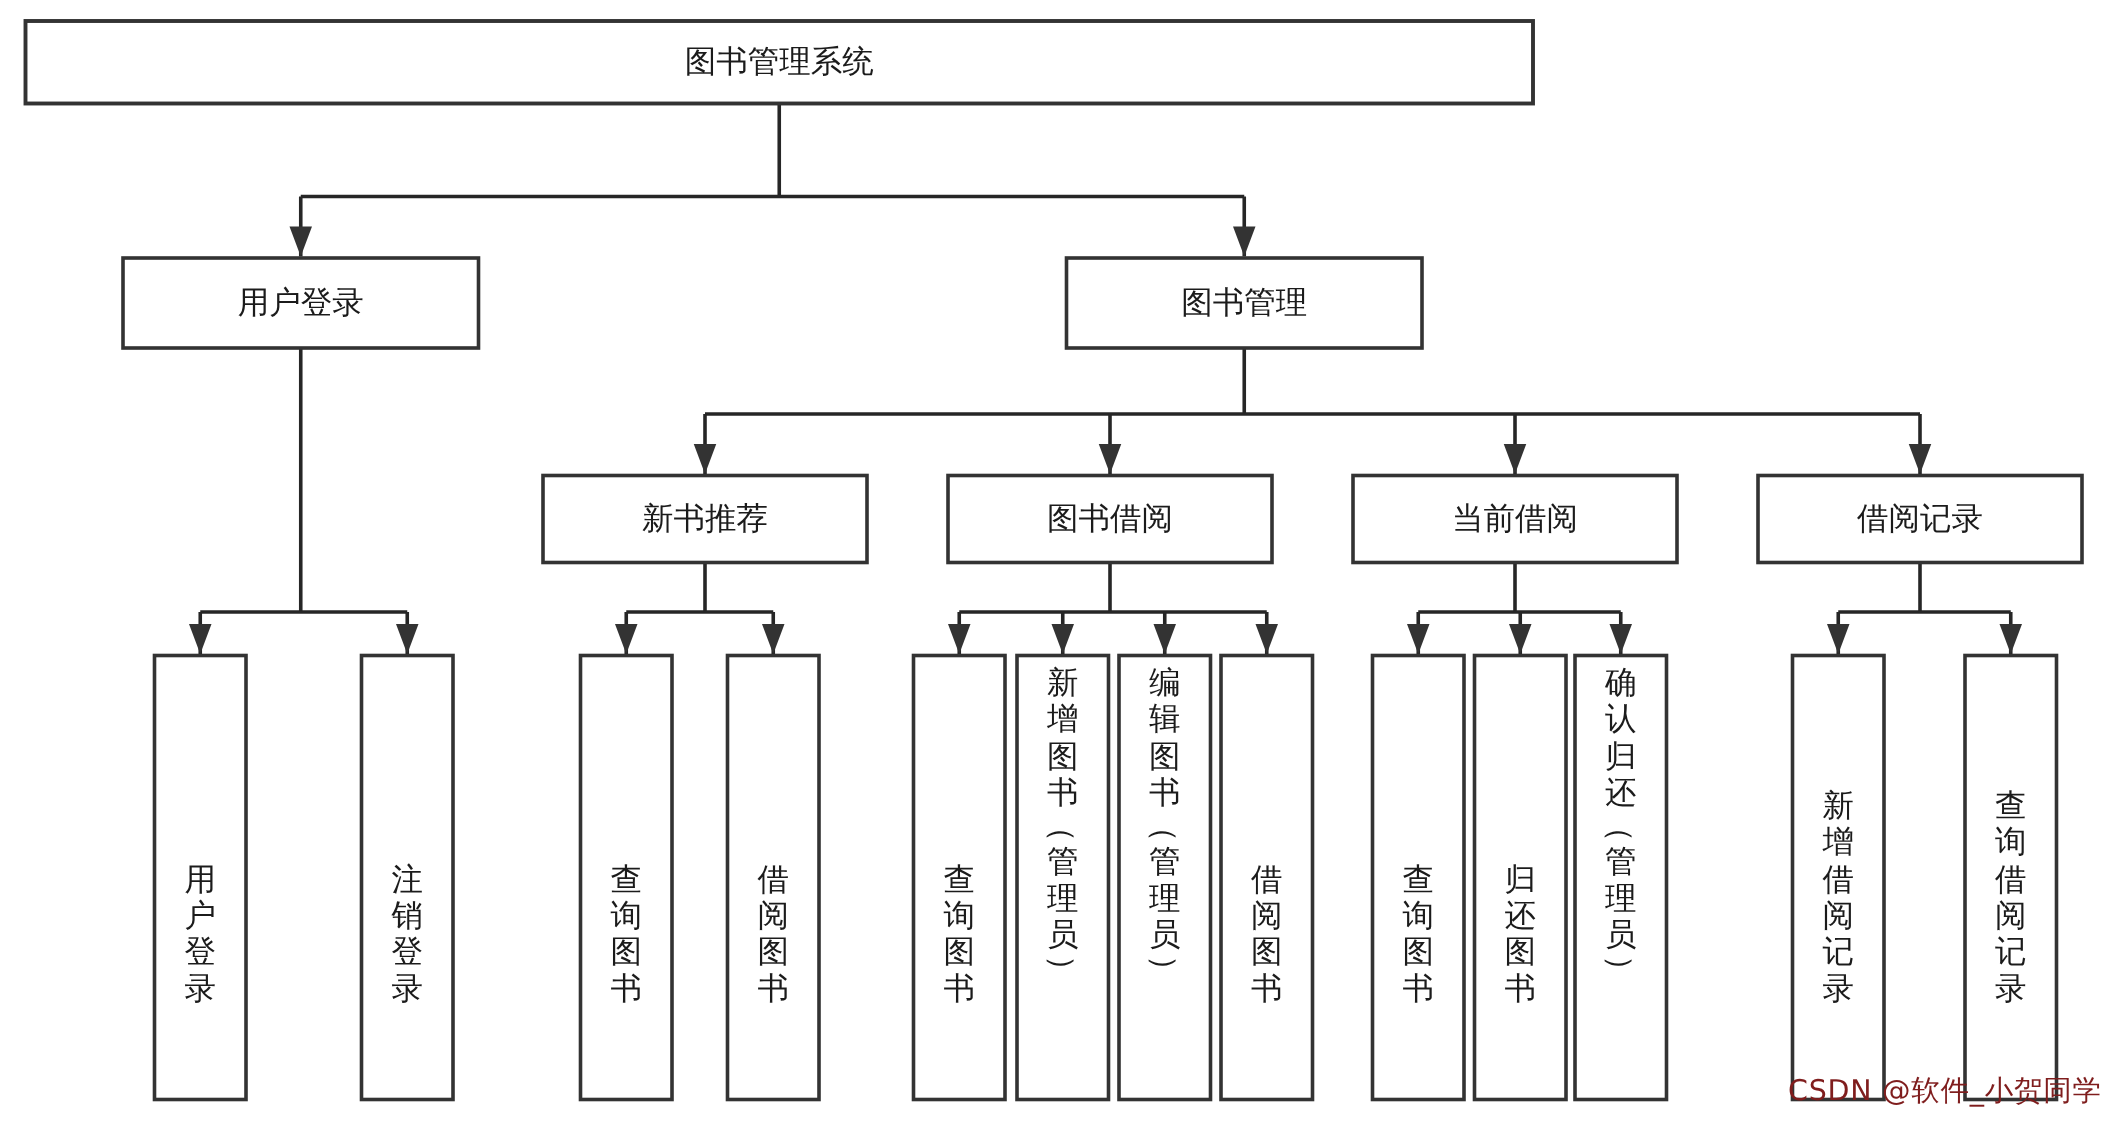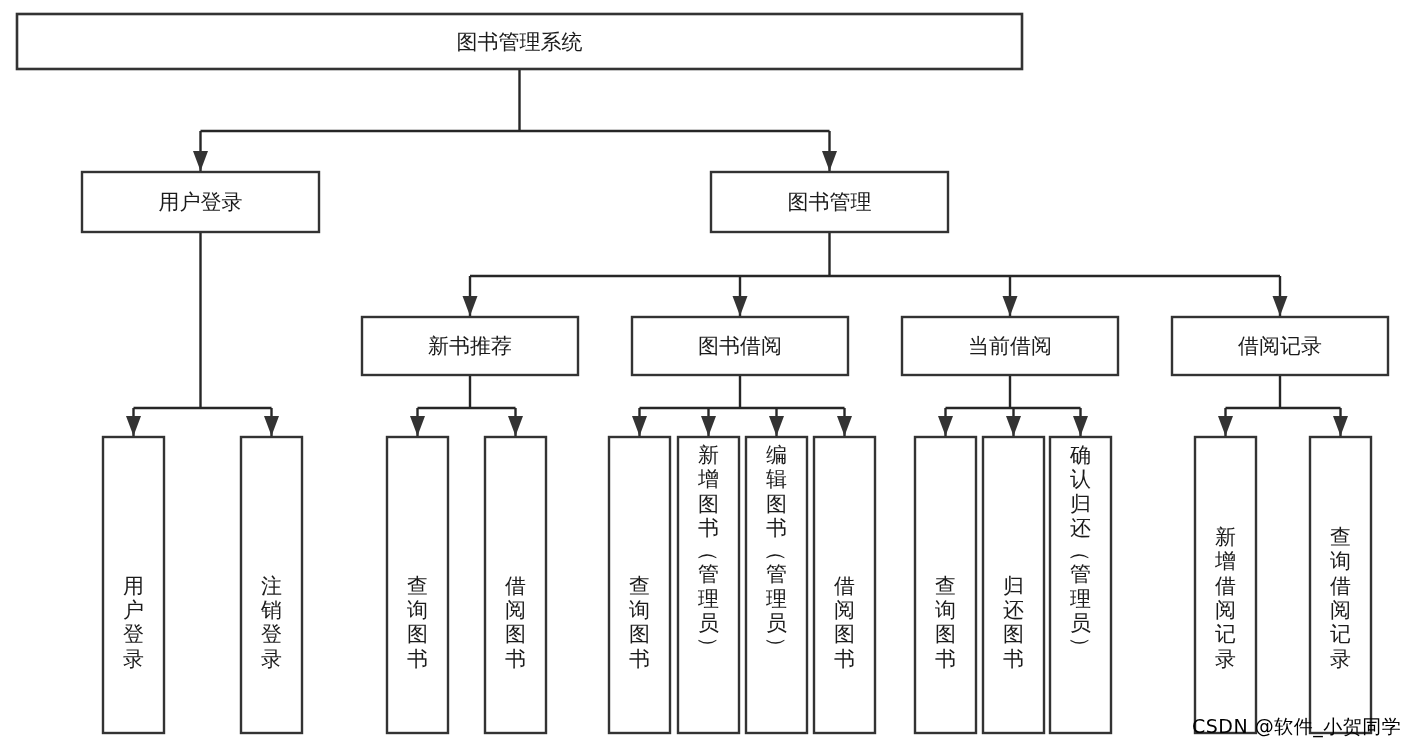--- a/index.html
+++ b/index.html
@@ -273,14 +273,14 @@
       </div>
       <div class="leaf-label-cell" style="left: 1310px; top: 437px; width: 61px; height: 296px; padding-top: 0px; padding-bottom: 62px;">
         <span class="leaf-char">查</span>
         <span class="leaf-char">询</span>
         <span class="leaf-char">借</span>
         <span class="leaf-char">阅</span>
         <span class="leaf-char">记</span>
         <span class="leaf-char">录</span>
       </div>
     </div>
-  <div class="watermark" style="left: 1192px; top: 714px; color: #000000;">CSDN @软件_小贺同学</div>
+  <div class="watermark" style="left: 1192px; top: 714px; color: #7f1d1d;">CSDN @软件_小贺同学</div>
 </div>
 
 </body></html>

